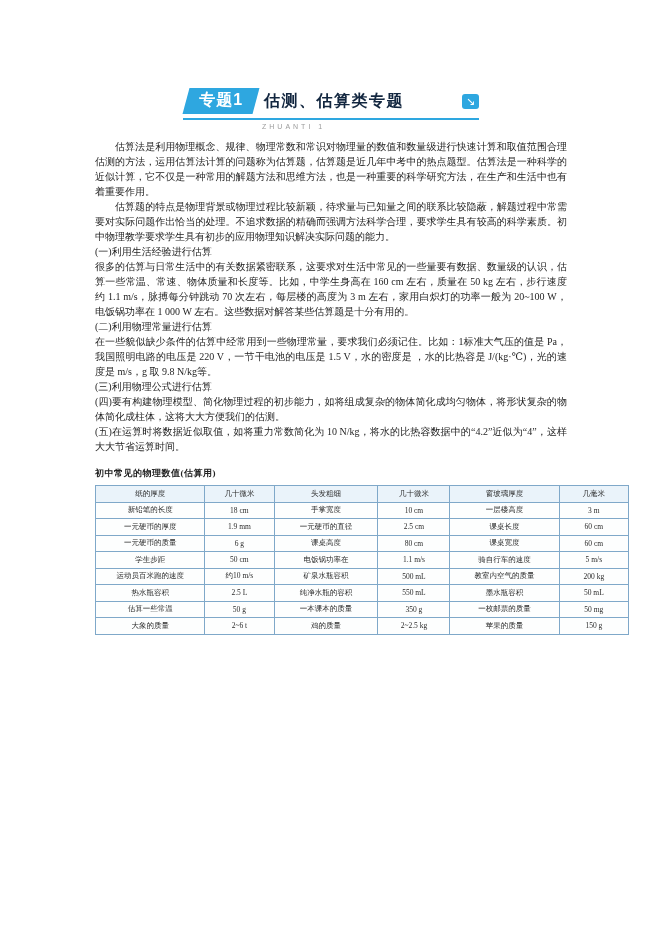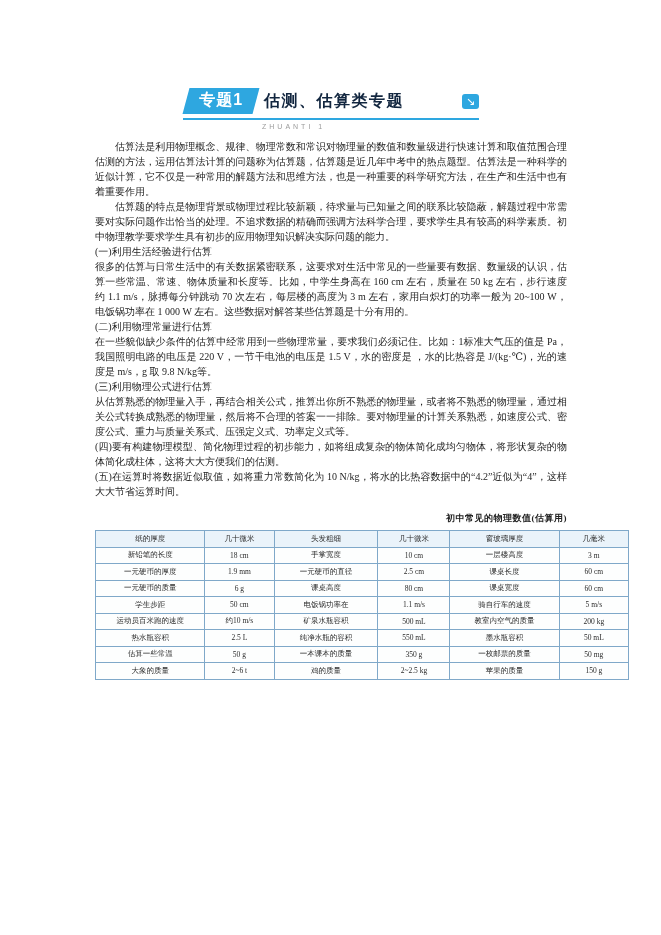--- a/index.html
+++ b/index.html
@@ -93,21 +93,21 @@
   }
   .body-text p.indent {
     text-indent: 2em;
   }
 
   
   .table-block {
     margin-top: 13px;
   }
   .table-title {
-    text-align: right;
+    text-align: left;
     font-weight: bold;
     font-size: 9px;
     color: #222222;
     margin-bottom: 5px;
     letter-spacing: 0.5px;
   }
   table.values-table {
     width: 534px;
     margin: 0 auto;
     border-collapse: collapse;
@@ -146,21 +146,20 @@
   </div>
 
   <div class="body-text">
       <p class="indent">估算法是利用物理概念、规律、物理常数和常识对物理量的数值和数量级进行快速计算和取值范围合理估测的方法，运用估算法计算的问题称为估算题，估算题是近几年中考中的热点题型。估算法是一种科学的近似计算，它不仅是一种常用的解题方法和思维方法，也是一种重要的科学研究方法，在生产和生活中也有着重要作用。</p>
       <p class="indent">估算题的特点是物理背景或物理过程比较新颖，待求量与已知量之间的联系比较隐蔽，解题过程中常需要对实际问题作出恰当的处理。不追求数据的精确而强调方法科学合理，要求学生具有较高的科学素质。初中物理教学要求学生具有初步的应用物理知识解决实际问题的能力。</p>
       <p>(一)利用生活经验进行估算</p>
       <p>很多的估算与日常生活中的有关数据紧密联系，这要求对生活中常见的一些量要有数据、数量级的认识，估算一些常温、常速、物体质量和长度等。比如，中学生身高在 160 cm 左右，质量在 50 kg 左右，步行速度约 1.1 m/s，脉搏每分钟跳动 70 次左右，每层楼的高度为 3 m 左右，家用白炽灯的功率一般为 20~100 W，电饭锅功率在 1 000 W 左右。这些数据对解答某些估算题是十分有用的。</p>
       <p>(二)利用物理常量进行估算</p>
       <p>在一些貌似缺少条件的估算中经常用到一些物理常量，要求我们必须记住。比如：1标准大气压的值是  Pa，我国照明电路的电压是 220 V，一节干电池的电压是 1.5 V，水的密度是  ，水的比热容是  J/(kg·℃)，光的速度是  m/s，g 取 9.8 N/kg等。</p>
       <p>(三)利用物理公式进行估算</p>
-      <p>从估算熟悉的物理量入手，再结合相关公式，推算出你所不熟悉的物理量，或者将不熟悉的物理量，通过相关公式转换成熟悉的物理量，然后将不合理的答案一一排除。要对物理量的计算关系熟悉，如速度公式、密度公式、重力与质量关系式、压强定义式、功率定义式等。</p>
       <p>(四)要有构建物理模型、简化物理过程的初步能力，如将组成复杂的物体简化成均匀物体，将形状复杂的物体简化成柱体，这将大大方便我们的估测。</p>
       <p>(五)在运算时将数据近似取值，如将重力常数简化为 10 N/kg，将水的比热容数据中的“4.2”近似为“4”，这样大大节省运算时间。</p>
     </div>
 
   <div class="table-block">
     <div class="table-title">初中常见的物理数值(估算用)</div>
     <table class="values-table">
       <colgroup>
         <col style="width:20.5%">
         <col style="width:13%">

